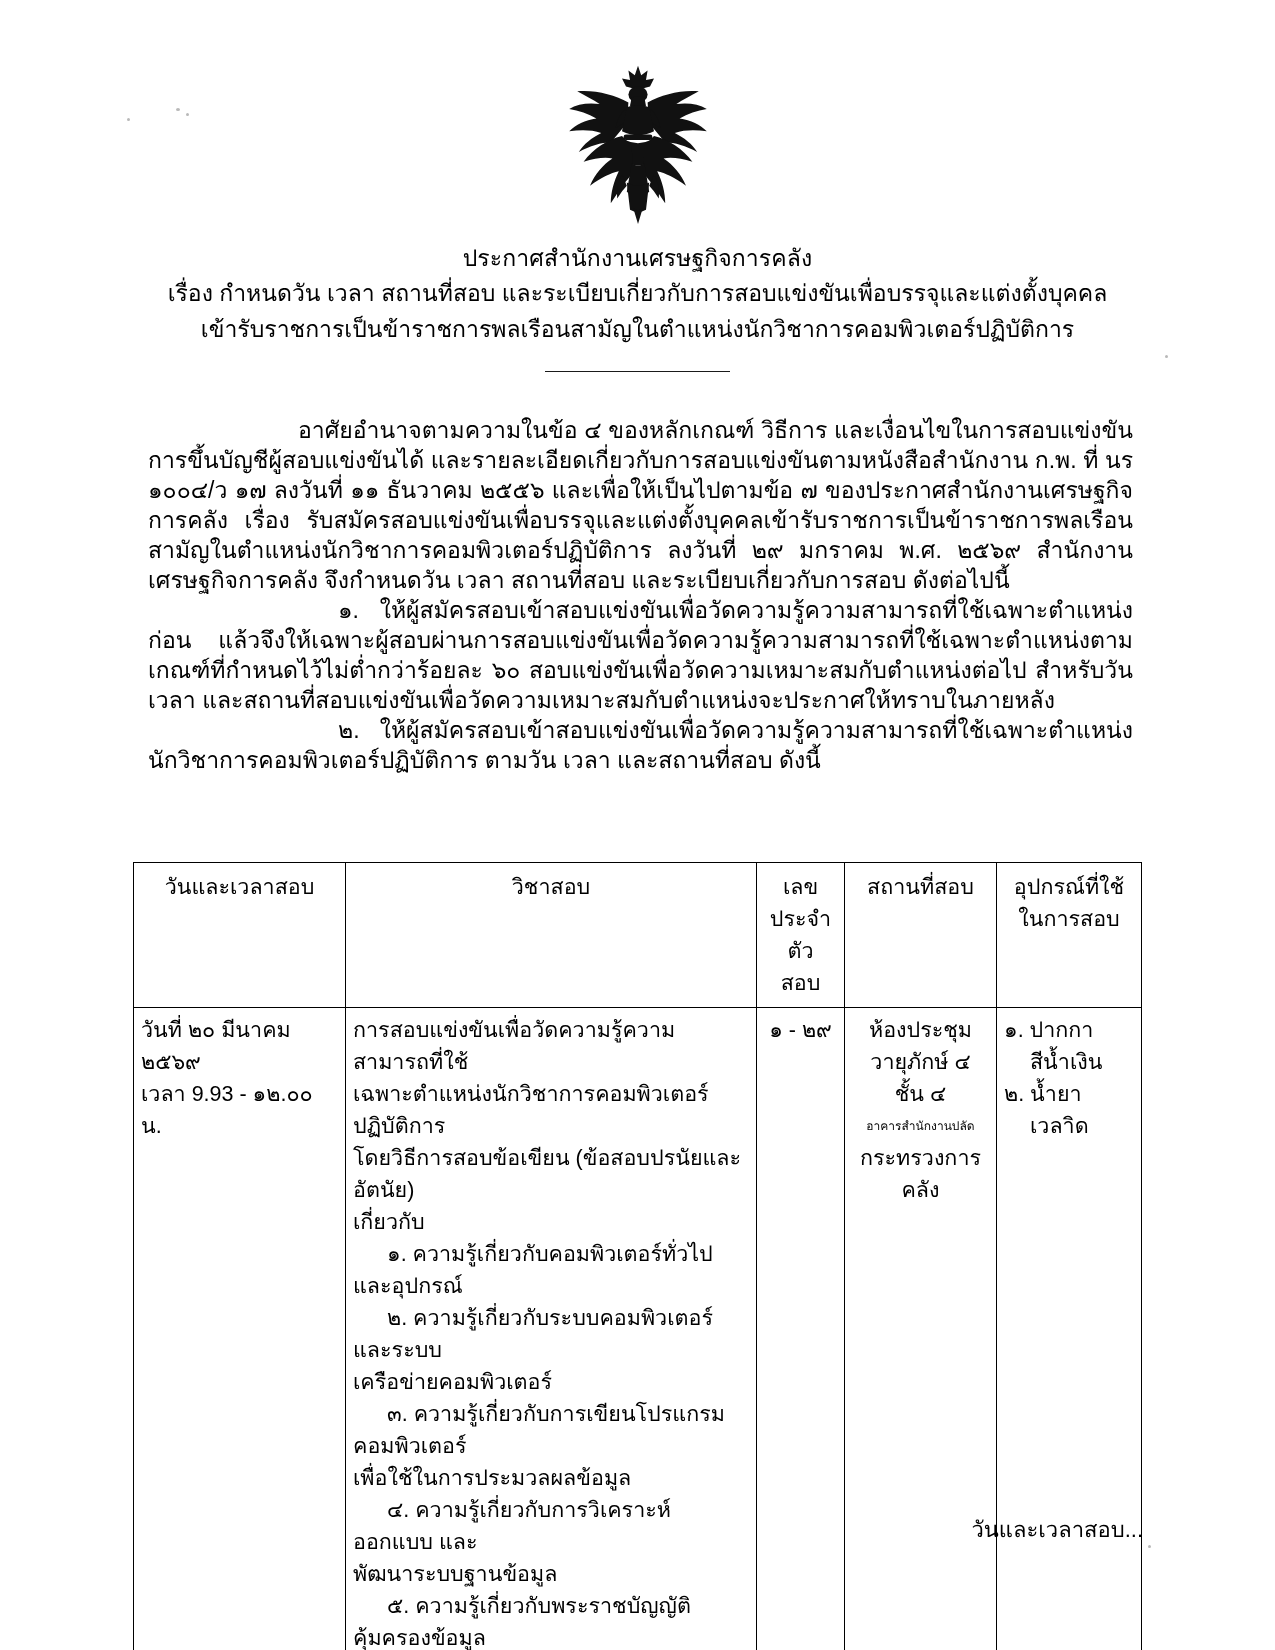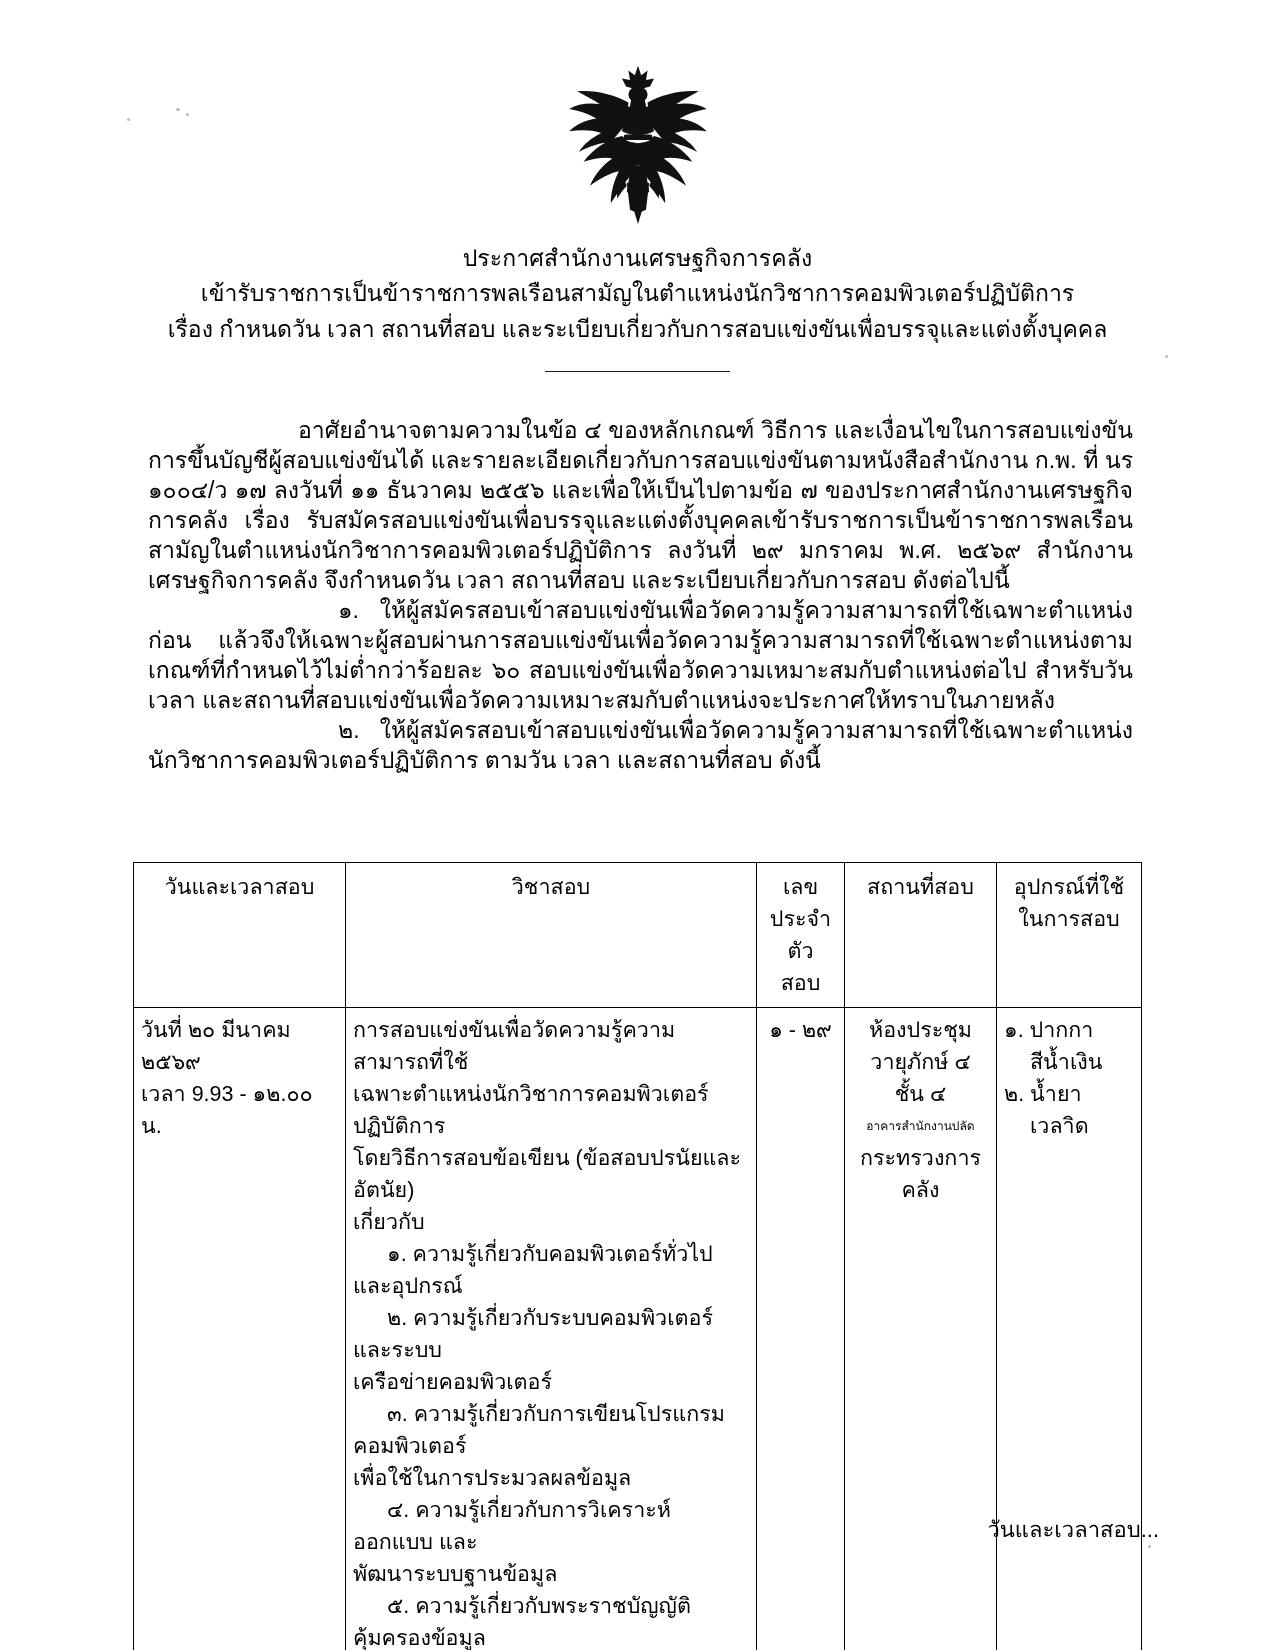--- a/index.html
+++ b/index.html
@@ -142,21 +142,21 @@
   }
   .cell-equipment .eq-item { white-space: nowrap; }
   .cell-equipment .eq-cont { padding-left: 26px; }
 
   .venue-line-wide { white-space: nowrap; font-size: 12px; }
 
   
   .footer-note {
     position: absolute;
     top: 1512px;
-    left: 16px;
+    left: 0;
     width: 1143px;
     text-align: right;
     font-size: 22px;
   }
 
   
   .speck {
     position: absolute;
     background: #b9b9b9;
     border-radius: 50%;
@@ -207,22 +207,22 @@
         <path d="M80 140 q-8 14 -6 30 q6 -10 12 -16 Z"></path>
         <path d="M120 140 q8 14 6 30 q-6 -10 -12 -16 Z"></path>
 
         <path d="M94 182 q6 6 12 0 l-6 20 Z"></path>
       </g>
     </svg>
   </div>
 
   <div class="title-block">
     <div class="title-main">ประกาศสำนักงานเศรษฐกิจการคลัง</div>
+    <div class="title-sub">เรื่อง  กำหนดวัน เวลา สถานที่สอบ และระเบียบเกี่ยวกับการสอบแข่งขันเพื่อบรรจุและแต่งตั้งบุคคล</div>
     <div class="title-sub">เข้ารับราชการเป็นข้าราชการพลเรือนสามัญในตำแหน่งนักวิชาการคอมพิวเตอร์ปฏิบัติการ</div>
-    <div class="title-sub">เรื่อง  กำหนดวัน เวลา สถานที่สอบ และระเบียบเกี่ยวกับการสอบแข่งขันเพื่อบรรจุและแต่งตั้งบุคคล</div>
     <div class="title-rule"></div>
   </div>
 
   <div class="body-block">
     <p class="para indent-first">อาศัยอำนาจตามความในข้อ ๔ ของหลักเกณฑ์ วิธีการ และเงื่อนไขในการสอบแข่งขัน การขึ้นบัญชีผู้สอบแข่งขันได้ และรายละเอียดเกี่ยวกับการสอบแข่งขันตามหนังสือสำนักงาน ก.พ. ที่ นร ๑๐๐๔/ว ๑๗ ลงวันที่ ๑๑ ธันวาคม ๒๕๕๖ และเพื่อให้เป็นไปตามข้อ ๗ ของประกาศสำนักงานเศรษฐกิจการคลัง เรื่อง รับสมัครสอบแข่งขันเพื่อบรรจุและแต่งตั้งบุคคลเข้ารับราชการเป็นข้าราชการพลเรือนสามัญในตำแหน่งนักวิชาการคอมพิวเตอร์ปฏิบัติการ ลงวันที่ ๒๙ มกราคม พ.ศ. ๒๕๖๙ สำนักงานเศรษฐกิจการคลัง จึงกำหนดวัน เวลา สถานที่สอบ และระเบียบเกี่ยวกับการสอบ ดังต่อไปนี้</p>
     <p class="para indent-num">๑. ให้ผู้สมัครสอบเข้าสอบแข่งขันเพื่อวัดความรู้ความสามารถที่ใช้เฉพาะตำแหน่งก่อน แล้วจึงให้เฉพาะผู้สอบผ่านการสอบแข่งขันเพื่อวัดความรู้ความสามารถที่ใช้เฉพาะตำแหน่งตามเกณฑ์ที่กำหนดไว้ไม่ต่ำกว่าร้อยละ ๖๐ สอบแข่งขันเพื่อวัดความเหมาะสมกับตำแหน่งต่อไป สำหรับวัน เวลา และสถานที่สอบแข่งขันเพื่อวัดความเหมาะสมกับตำแหน่งจะประกาศให้ทราบในภายหลัง</p>
     <p class="para indent-num">๒. ให้ผู้สมัครสอบเข้าสอบแข่งขันเพื่อวัดความรู้ความสามารถที่ใช้เฉพาะตำแหน่งนักวิชาการคอมพิวเตอร์ปฏิบัติการ ตามวัน เวลา และสถานที่สอบ ดังนี้</p>
   </div>
 
   <table class="exam-table">

